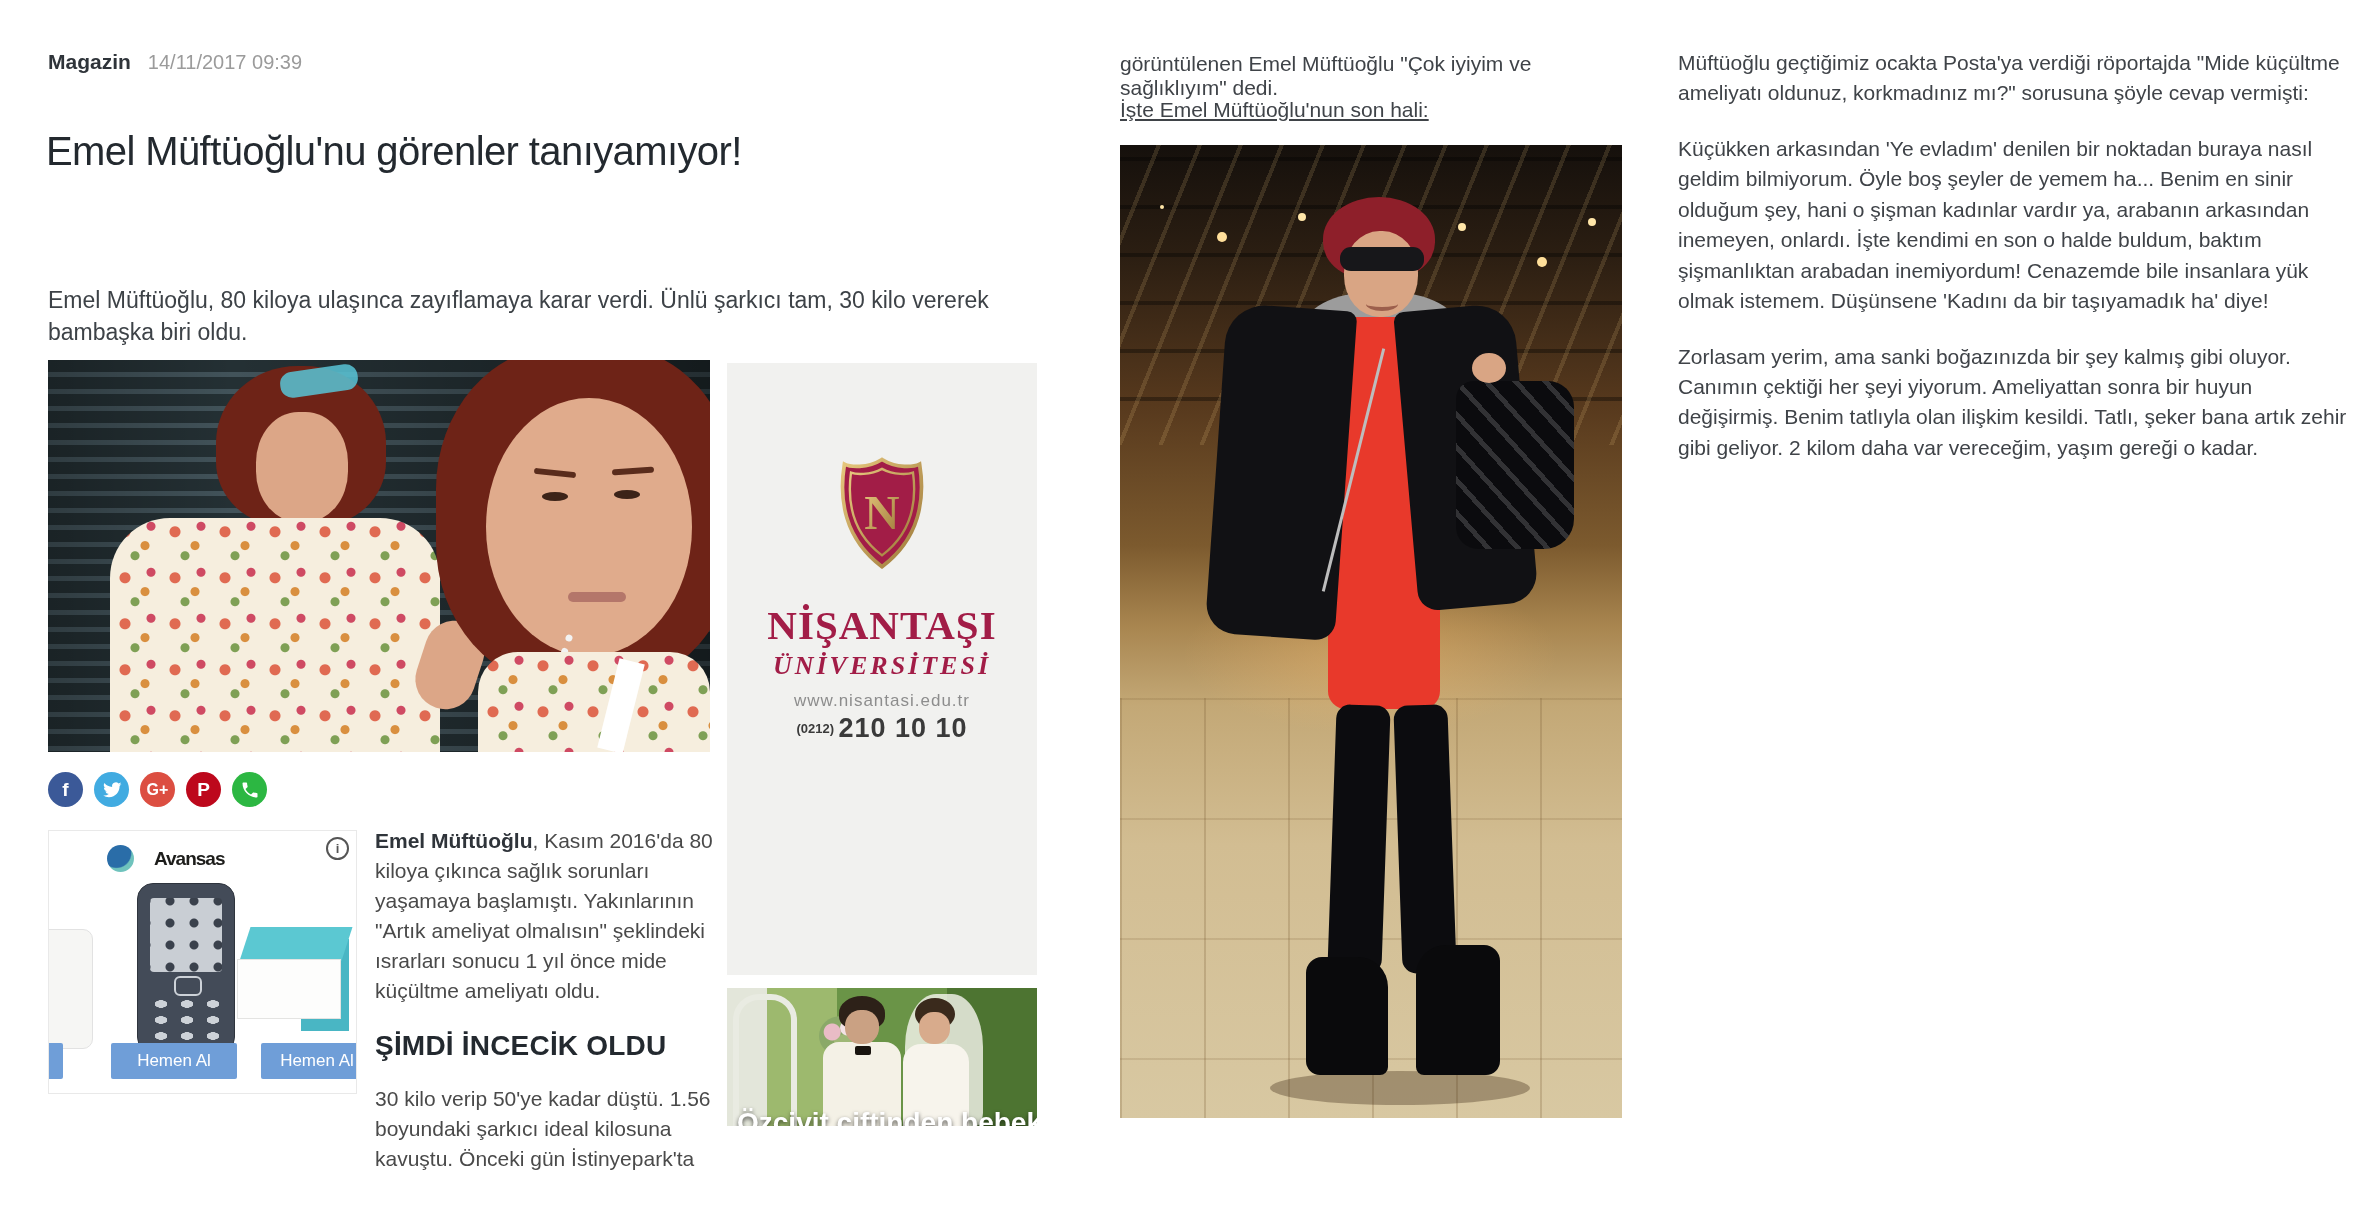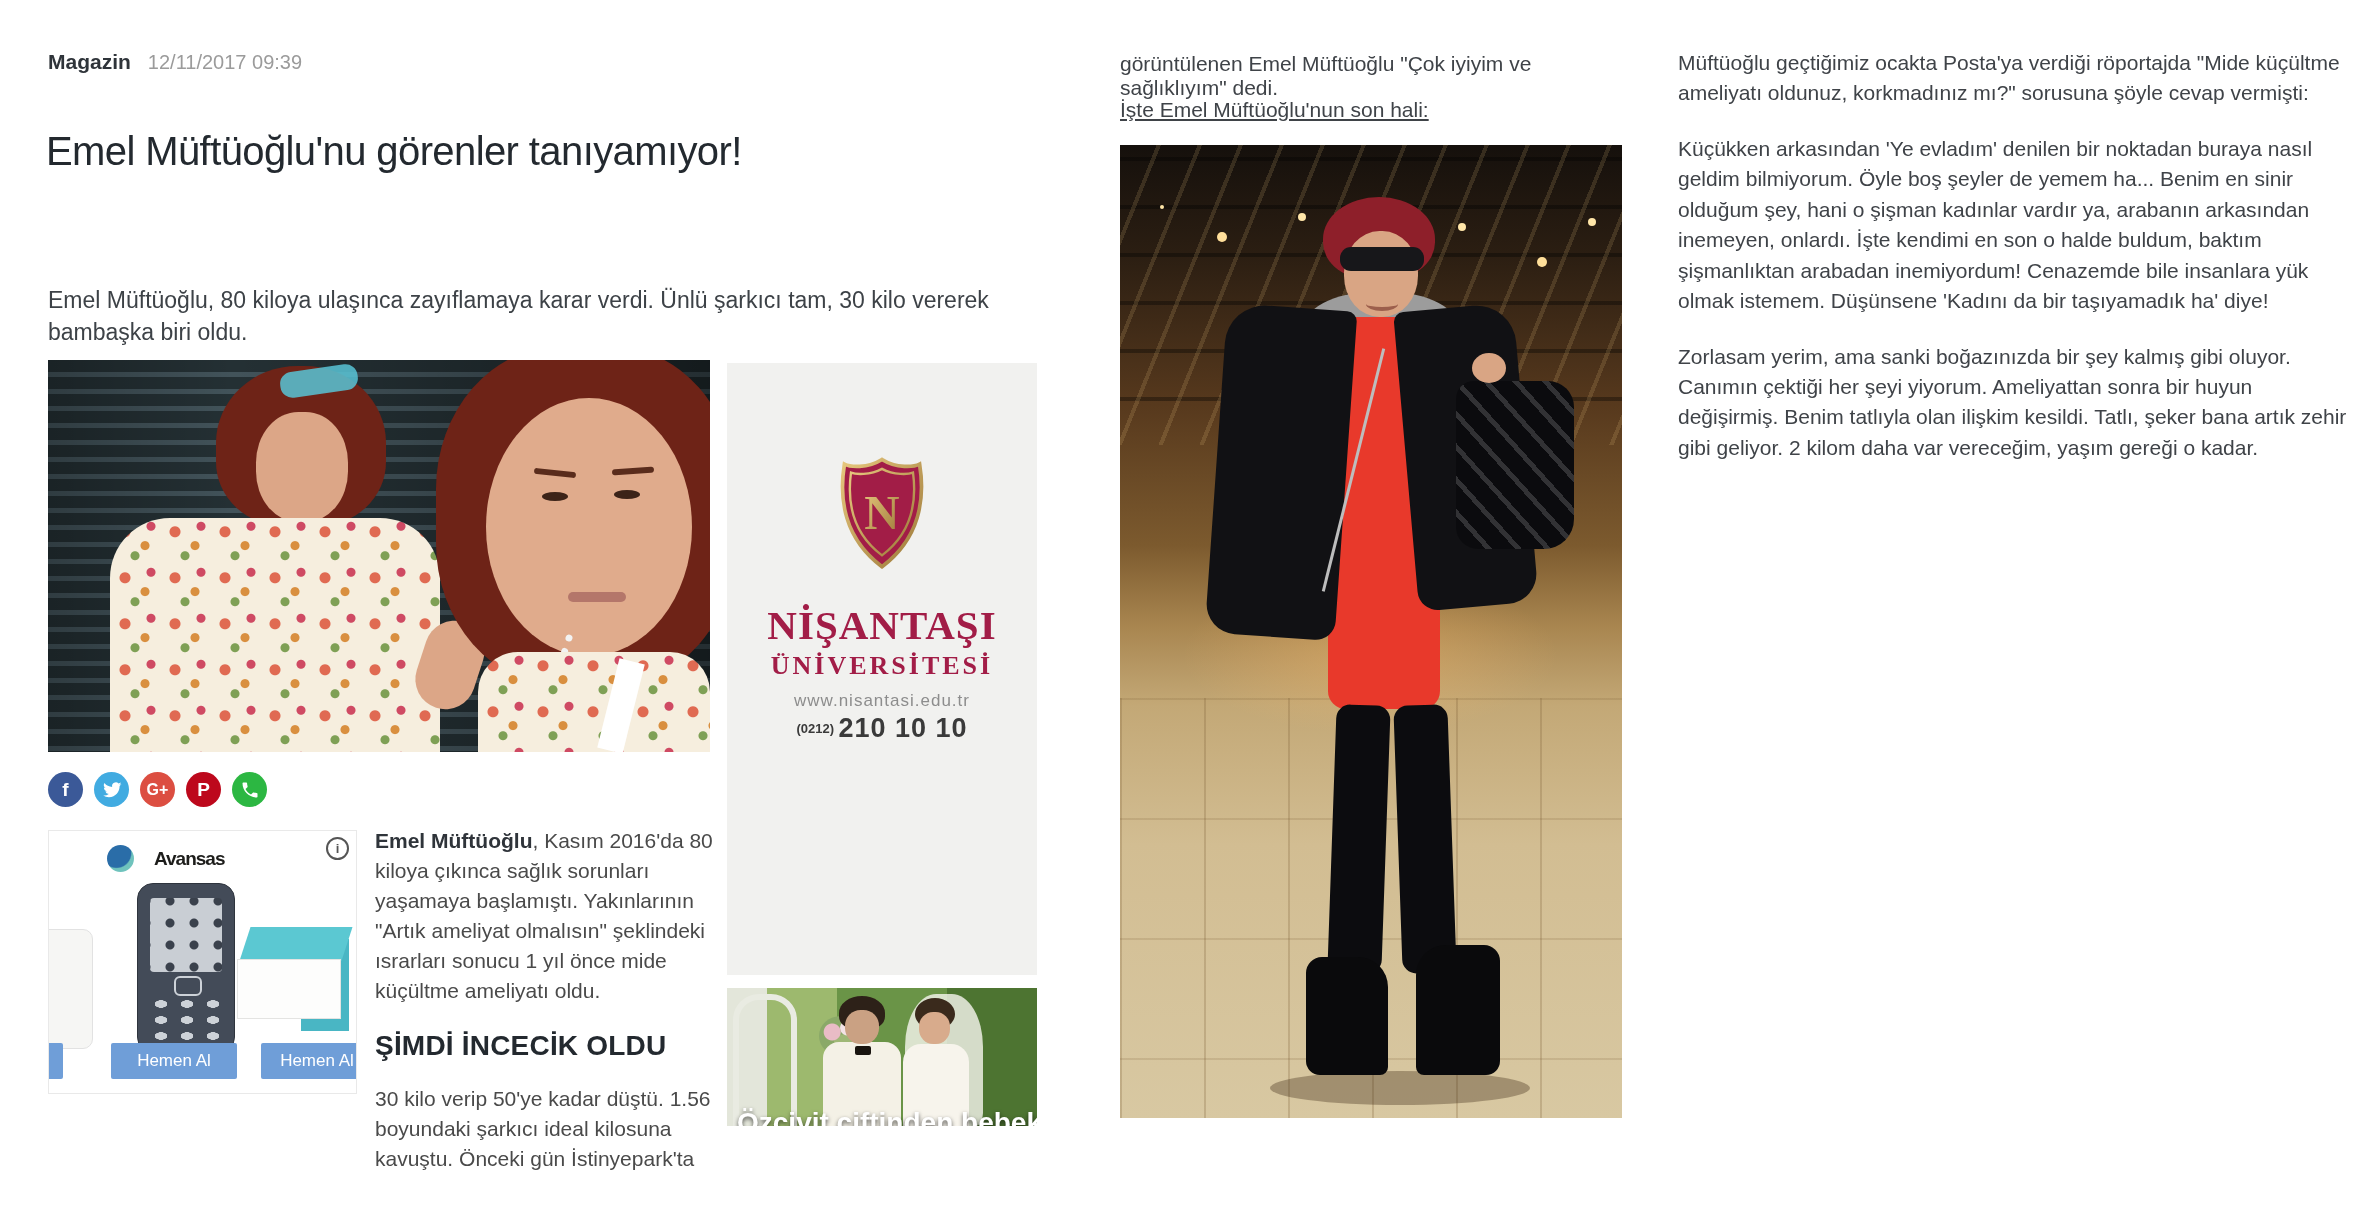--- a/index.html
+++ b/index.html
@@ -42,21 +42,21 @@
   .f2-shoulder{left:430px;top:292px;width:232px;height:100px;border-radius:40px 40px 0 0;}
   .f2-strap{left:560px;top:300px;width:26px;height:92px;background:#fff;transform:rotate(14deg);}
   .f2-pearls{left:500px;top:286px;width:90px;height:106px;border:0;border-left:7px dotted #f2f2f2;transform:rotate(18deg);}
 
   
   .ad-nisantasi{left:727px;top:363px;width:310px;height:612px;background:#f1f1ef;text-align:center;}
   .shield-wrap{left:108px;top:92px;width:94px;height:118px;}
   .nis1{left:0;top:238px;width:310px;font-family:"Liberation Serif",serif;font-weight:bold;
         font-size:41px;color:#a21d47;letter-spacing:1px;}
   .nis2{left:0;top:288px;width:310px;font-family:"Liberation Serif",serif;font-weight:bold;
-        font-size:26px;color:#a21d47;letter-spacing:3px;}
+        font-size:26px;color:#a21d47;letter-spacing:3px;font-style:italic;}
   .nis-url{left:0;top:328px;width:310px;font-size:17px;color:#8d8d8d;letter-spacing:1px;}
   .nis-phone{left:0;top:350px;width:310px;color:#3a3a3a;}
   .nis-phone .area{font-size:13px;font-weight:bold;vertical-align:4px;}
   .nis-phone .num{font-size:27px;font-weight:bold;letter-spacing:1px;}
 
   
   .social-row{left:48px;top:772px;display:flex;gap:11px;}
   .sbtn{width:35px;height:35px;border-radius:50%;display:flex;align-items:center;justify-content:center;
         color:#fff;font-weight:bold;font-size:19px;cursor:pointer;}
   .fb{background:#3b5998;}.tw{background:#41abe1;}.gp{background:#dc4e41;font-size:16px;}
@@ -152,21 +152,21 @@
   .right-col{left:1678px;top:48px;width:676px;}
   .right-col p{margin:0 0 25px 0;font-size:21px;line-height:1.45;color:#3f4348;}
 </style>
 </head>
 <body>
 
 <div class="page">
 
   <div class="abs meta-row">
     <span class="cat">Magazin</span>
-    <span class="date">12/11/2017 09:39</span>
+    <span class="date">14/11/2017 09:39</span>
   </div>
 
 
   <h1 class="abs title">Emel Müftüoğlu'nu görenler tanıyamıyor!</h1>
   <div class="abs subtitle">Emel Müftüoğlu, 80 kiloya ulaşınca zayıflamaya karar verdi. Ünlü şarkıcı tam, 30 kilo vererek bambaşka biri oldu.</div>
 
   <div class="abs photo-before">
     <div class="abs pb-shade"></div>
     <div class="abs f1-hair"></div>
     <div class="abs f1-glasses"></div>

